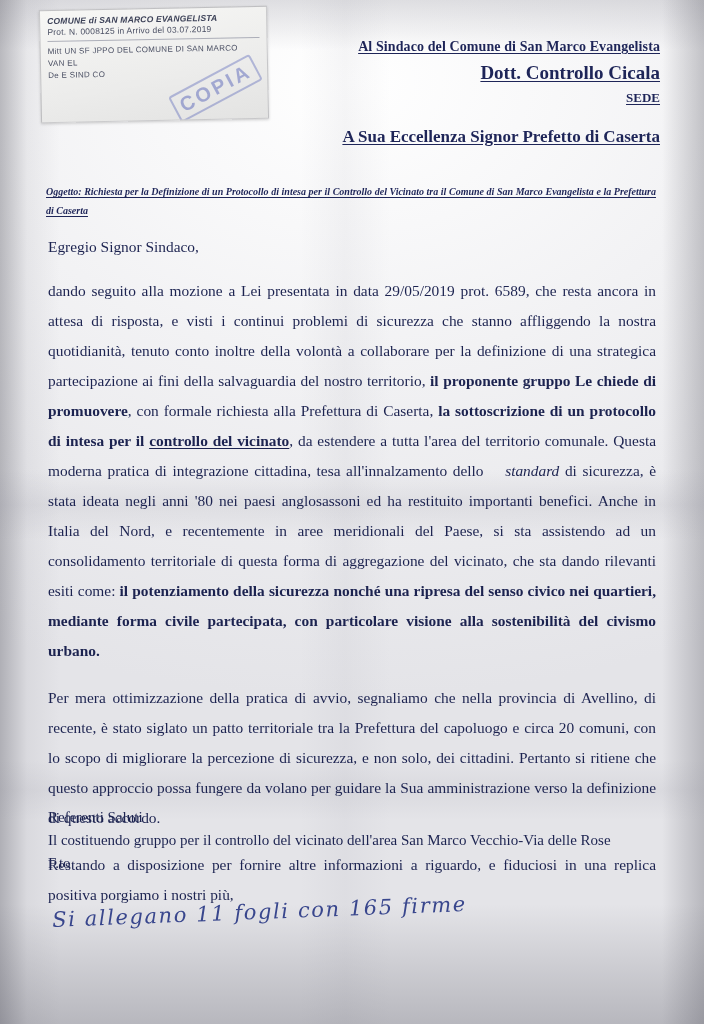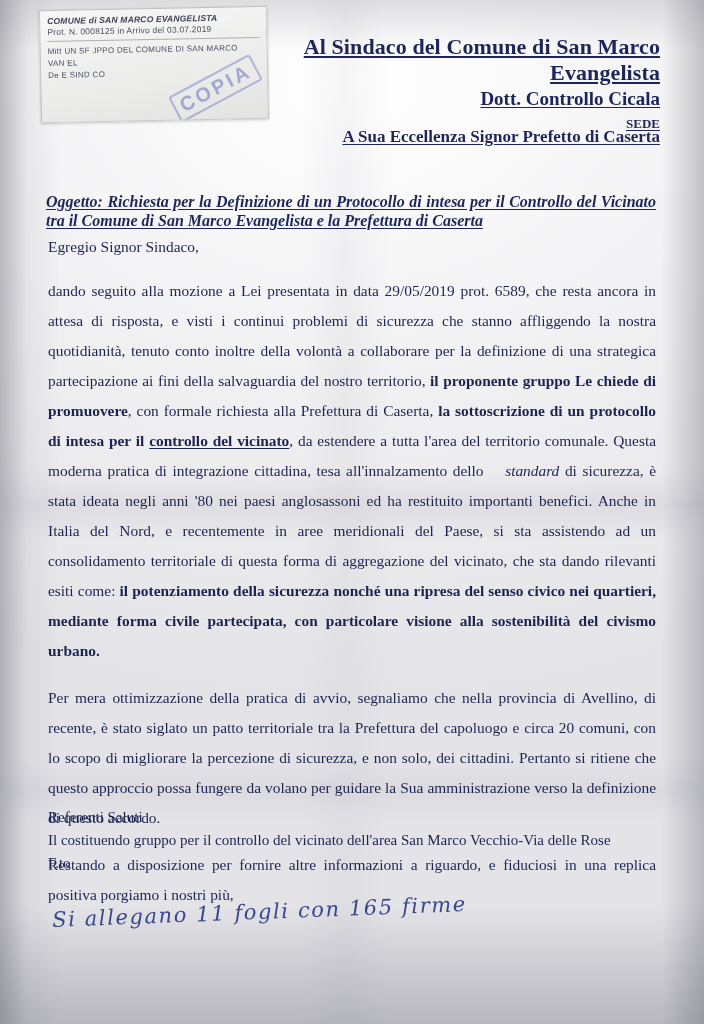--- a/index.html
+++ b/index.html
@@ -108,21 +108,21 @@
   
   .header {
     position: absolute;
     right: 44px;
     top: 34px;
     width: 420px;
     text-align: right;
     color: #1e2558;
   }
   .header .h1 {
-    font-size: 22px;
+    font-size: 14px;
     font-weight: 700;
     line-height: 26px;
     text-decoration: underline;
     text-underline-offset: 2px;
     letter-spacing: .1px;
     text-align: right;
   }
   .header .h2 {
     font-size: 19px;
     font-weight: 700;
@@ -151,23 +151,23 @@
     font-weight: 700;
     line-height: 26px;
     text-decoration: underline;
     text-underline-offset: 2px;
   }
 
   
   .subject {
     position: absolute;
     left: 46px;
-    top: 192px;
+    top: 182px;
     width: 610px;
-    font-size: 16px;
+    font-size: 10px;
     font-weight: 700;
     font-style: italic;
     line-height: 19px;
     color: #1e2558;
     text-decoration: underline;
     text-underline-offset: 2px;
     text-align: justify;
   }
 
   

